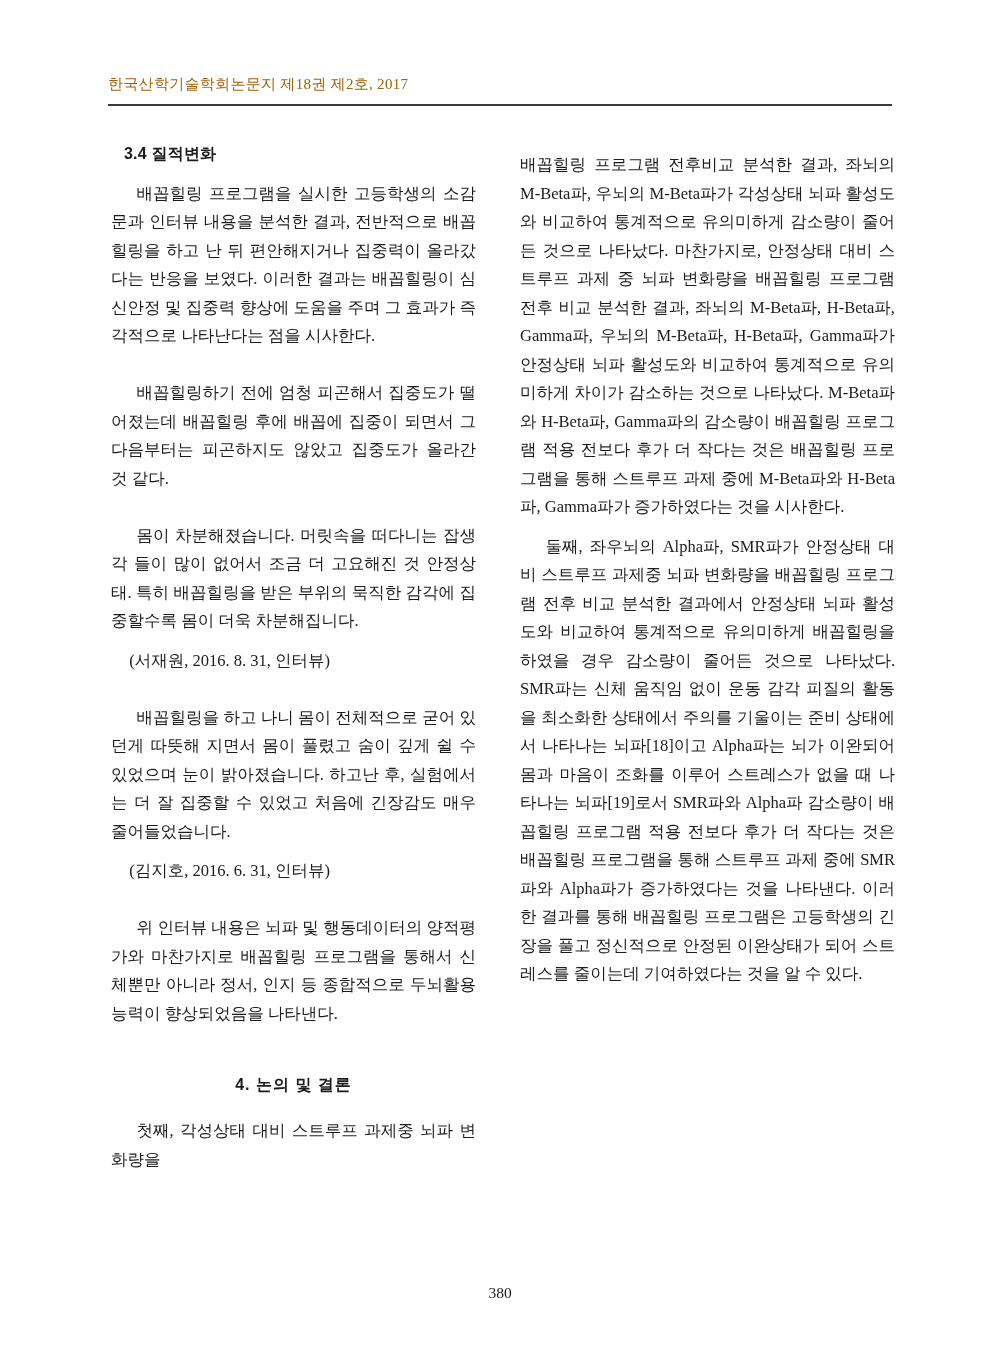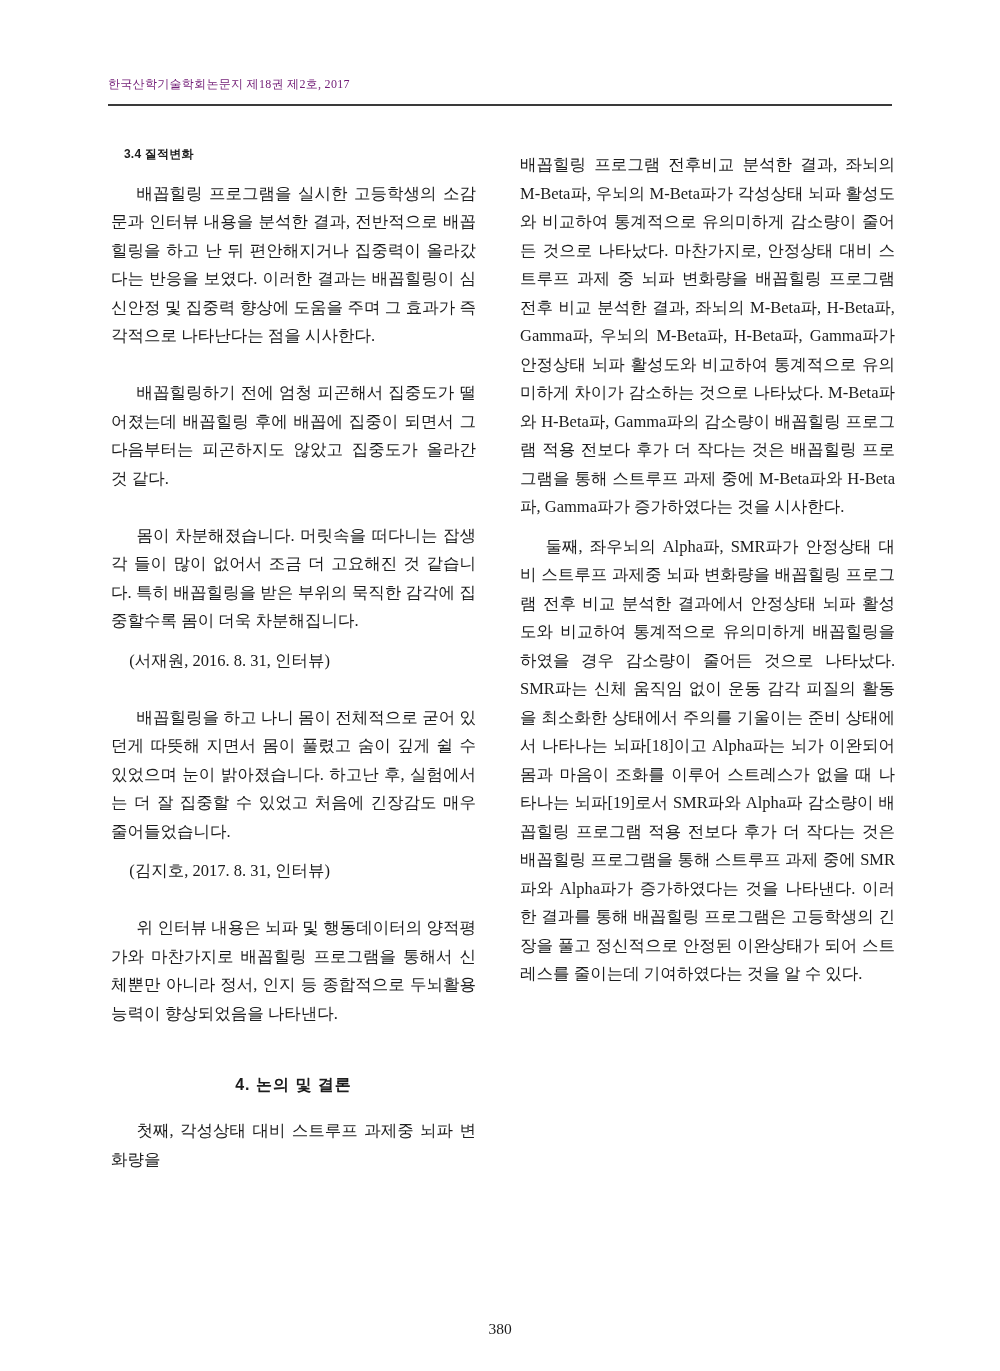--- a/index.html
+++ b/index.html
@@ -14,23 +14,23 @@
     background: #ffffff;
     color: #1c1c1c;
     font-family: "Liberation Serif", "DejaVu Serif", serif;
     overflow: hidden;
   }
   .journal-header {
     position: absolute;
     left: 108px;
     top: 74px;
     width: 784px;
-    font-size: 12px;
+    font-size: 15px;
     line-height: 20px;
-    color: #701a75;
+    color: #a16207;
     letter-spacing: 0.3px;
   }
   .header-rule {
     position: absolute;
     left: 108px;
     top: 104px;
     width: 784px;
     height: 0;
     border-top: 2px solid #3a3a3a;
   }
@@ -62,64 +62,64 @@
   .gap {
     margin-top: 28.5px !important;
   }
   .citation {
     text-indent: 1.1em;
     text-align: left;
   }
   .section-heading {
     font-family: "Liberation Sans", "DejaVu Sans", sans-serif;
     font-weight: bold;
-    font-size: 12px;
+    font-size: 16px;
     line-height: 28.5px;
     margin: 0 0 5px 24px !important;
     text-align: left;
     letter-spacing: 0.2px;
   }
   .chapter-heading {
     font-family: "Liberation Sans", "DejaVu Sans", sans-serif;
     font-weight: bold;
     font-size: 16px;
     line-height: 26px;
     text-align: center;
     text-indent: 0;
     margin: 44px 0 19px 0 !important;
     letter-spacing: 1px;
   }
   .page-number {
     position: absolute;
     left: 0;
-    top: 1320px;
+    top: 1284px;
     width: 100%;
     text-align: center;
     font-size: 15.5px;
     color: #1c1c1c;
   }
 </style>
 </head>
 <body>
 
 <div class="page">
 
   <div class="journal-header">한국산학기술학회논문지 제18권 제2호, 2017</div>
 
   <div class="header-rule"></div>
 
   <div class="columns">
     <div class="column col-left">
         <h3 class="section-heading">3.4 질적변화</h3>
         <p class="para">배꼽힐링 프로그램을 실시한 고등학생의 소감문과 인터뷰 내용을 분석한 결과, 전반적으로 배꼽힐링을 하고 난 뒤 편안해지거나 집중력이 올라갔다는 반응을 보였다. 이러한 결과는 배꼽힐링이 심신안정 및 집중력 향상에 도움을 주며 그 효과가 즉각적으로 나타난다는 점을 시사한다.</p>
         <p class="para gap">배꼽힐링하기 전에 엄청 피곤해서 집중도가 떨어졌는데 배꼽힐링 후에 배꼽에 집중이 되면서 그다음부터는 피곤하지도 않았고 집중도가 올라간 것 같다.</p>
-        <p class="para gap">몸이 차분해졌습니다. 머릿속을 떠다니는 잡생각 들이 많이 없어서 조금 더 고요해진 것 같습니다. 특히 배꼽힐링을 받은 부위의 묵직한 감각에 집중할수록 몸이 더욱 차분해집니다.</p>
+        <p class="para gap">몸이 차분해졌습니다. 머릿속을 떠다니는 잡생각 들이 많이 없어서 조금 더 고요해진 것 안정상태. 특히 배꼽힐링을 받은 부위의 묵직한 감각에 집중할수록 몸이 더욱 차분해집니다.</p>
         <p class="citation">(서재원, 2016. 8. 31, 인터뷰)</p>
         <p class="para gap">배꼽힐링을 하고 나니 몸이 전체적으로 굳어 있던게 따뜻해 지면서 몸이 풀렸고 숨이 깊게 쉴 수 있었으며 눈이 밝아졌습니다. 하고난 후, 실험에서는 더 잘 집중할 수 있었고 처음에 긴장감도 매우 줄어들었습니다.</p>
-        <p class="citation">(김지호, 2017. 8. 31, 인터뷰)</p>
+        <p class="citation">(김지호, 2016. 6. 31, 인터뷰)</p>
         <p class="para gap">위 인터뷰 내용은 뇌파 및 행동데이터의 양적평가와 마찬가지로 배꼽힐링 프로그램을 통해서 신체뿐만 아니라 정서, 인지 등 종합적으로 두뇌활용능력이 향상되었음을 나타낸다.</p>
         <h2 class="chapter-heading">4. 논의 및 결론</h2>
         <p class="para">첫째, 각성상태 대비 스트루프 과제중 뇌파 변화량을</p>
       </div>
     <div class="column col-right">
         <p class="para flow">배꼽힐링 프로그램 전후비교 분석한 결과, 좌뇌의 M-Beta파, 우뇌의 M-Beta파가 각성상태 뇌파 활성도와 비교하여 통계적으로 유의미하게 감소량이 줄어 든 것으로 나타났다. 마찬가지로, 안정상태 대비 스트루프 과제 중 뇌파 변화량을 배꼽힐링 프로그램 전후 비교 분석한 결과, 좌뇌의 M-Beta파, H-Beta파, Gamma파, 우뇌의 M-Beta파, H-Beta파, Gamma파가 안정상태 뇌파 활성도와 비교하여 통계적으로 유의미하게 차이가 감소하는 것으로 나타났다. M-Beta파와 H-Beta파, Gamma파의 감소량이 배꼽힐링 프로그램 적용 전보다 후가 더 작다는 것은 배꼽힐링 프로그램을 통해 스트루프 과제 중에 M-Beta파와 H-Beta파, Gamma파가 증가하였다는 것을 시사한다.</p>
         <p class="para">둘째, 좌우뇌의 Alpha파, SMR파가 안정상태 대비 스트루프 과제중 뇌파 변화량을 배꼽힐링 프로그램 전후 비교 분석한 결과에서 안정상태 뇌파 활성도와 비교하여 통계적으로 유의미하게 배꼽힐링을 하였을 경우 감소량이 줄어든 것으로 나타났다. SMR파는 신체 움직임 없이 운동 감각 피질의 활동을 최소화한 상태에서 주의를 기울이는 준비 상태에서 나타나는 뇌파[18]이고 Alpha파는 뇌가 이완되어 몸과 마음이 조화를 이루어 스트레스가 없을 때 나타나는 뇌파[19]로서 SMR파와 Alpha파 감소량이 배꼽힐링 프로그램 적용 전보다 후가 더 작다는 것은 배꼽힐링 프로그램을 통해 스트루프 과제 중에 SMR파와 Alpha파가 증가하였다는 것을 나타낸다. 이러한 결과를 통해 배꼽힐링 프로그램은 고등학생의 긴장을 풀고 정신적으로 안정된 이완상태가 되어 스트레스를 줄이는데 기여하였다는 것을 알 수 있다.</p>
       </div>
   </div>
 

